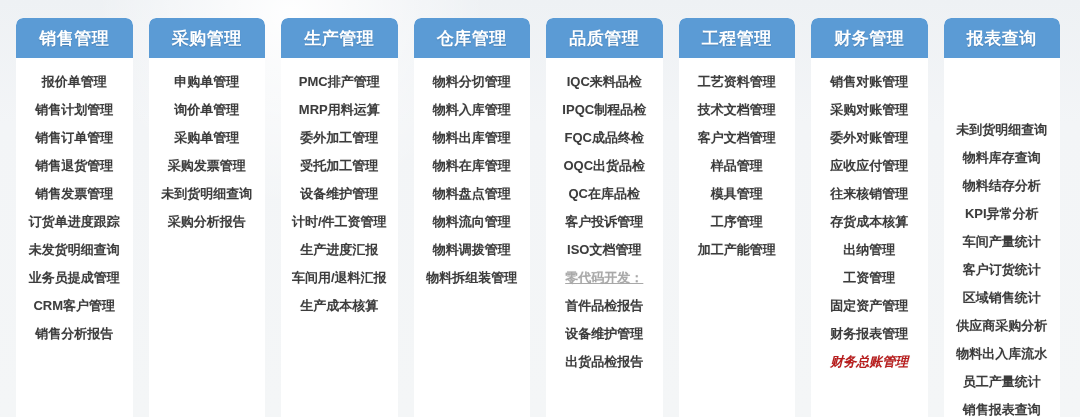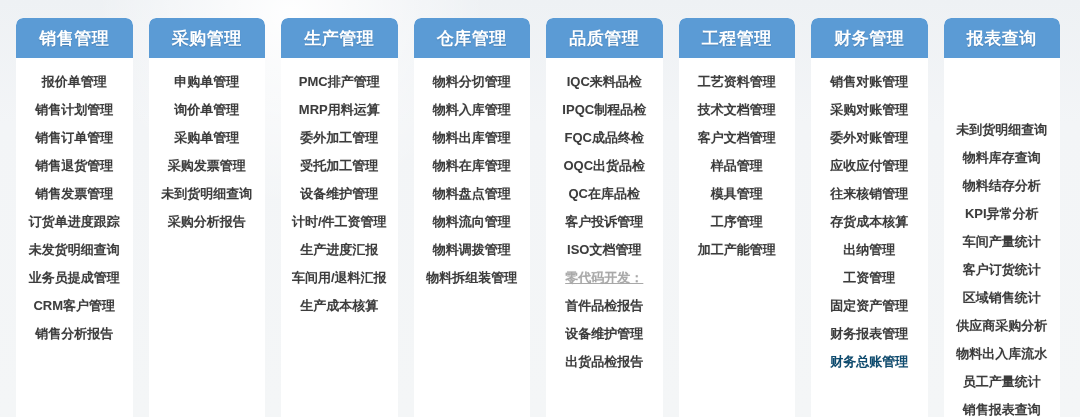--- a/index.html
+++ b/index.html
@@ -81,22 +81,23 @@
     font-weight: 700;
     white-space: nowrap;
     text-shadow: 0 0 1px rgba(120,120,120,0.25);
   }
   .item.muted {
     color: #a9a9a9;
     font-weight: 700;
     text-decoration: underline;
   }
   .item.alert {
-    color: #0c4a6e;
-    font-weight: 700;
+    color: #b91c1c;
+    font-weight: 700;
+    font-style: italic;
   }
 </style>
 </head>
 <body>
 
 <div id="board">
     <div class="col">
       <div class="col-header">销售管理</div>
       <div class="col-body">
         <div class="item">报价单管理</div>

